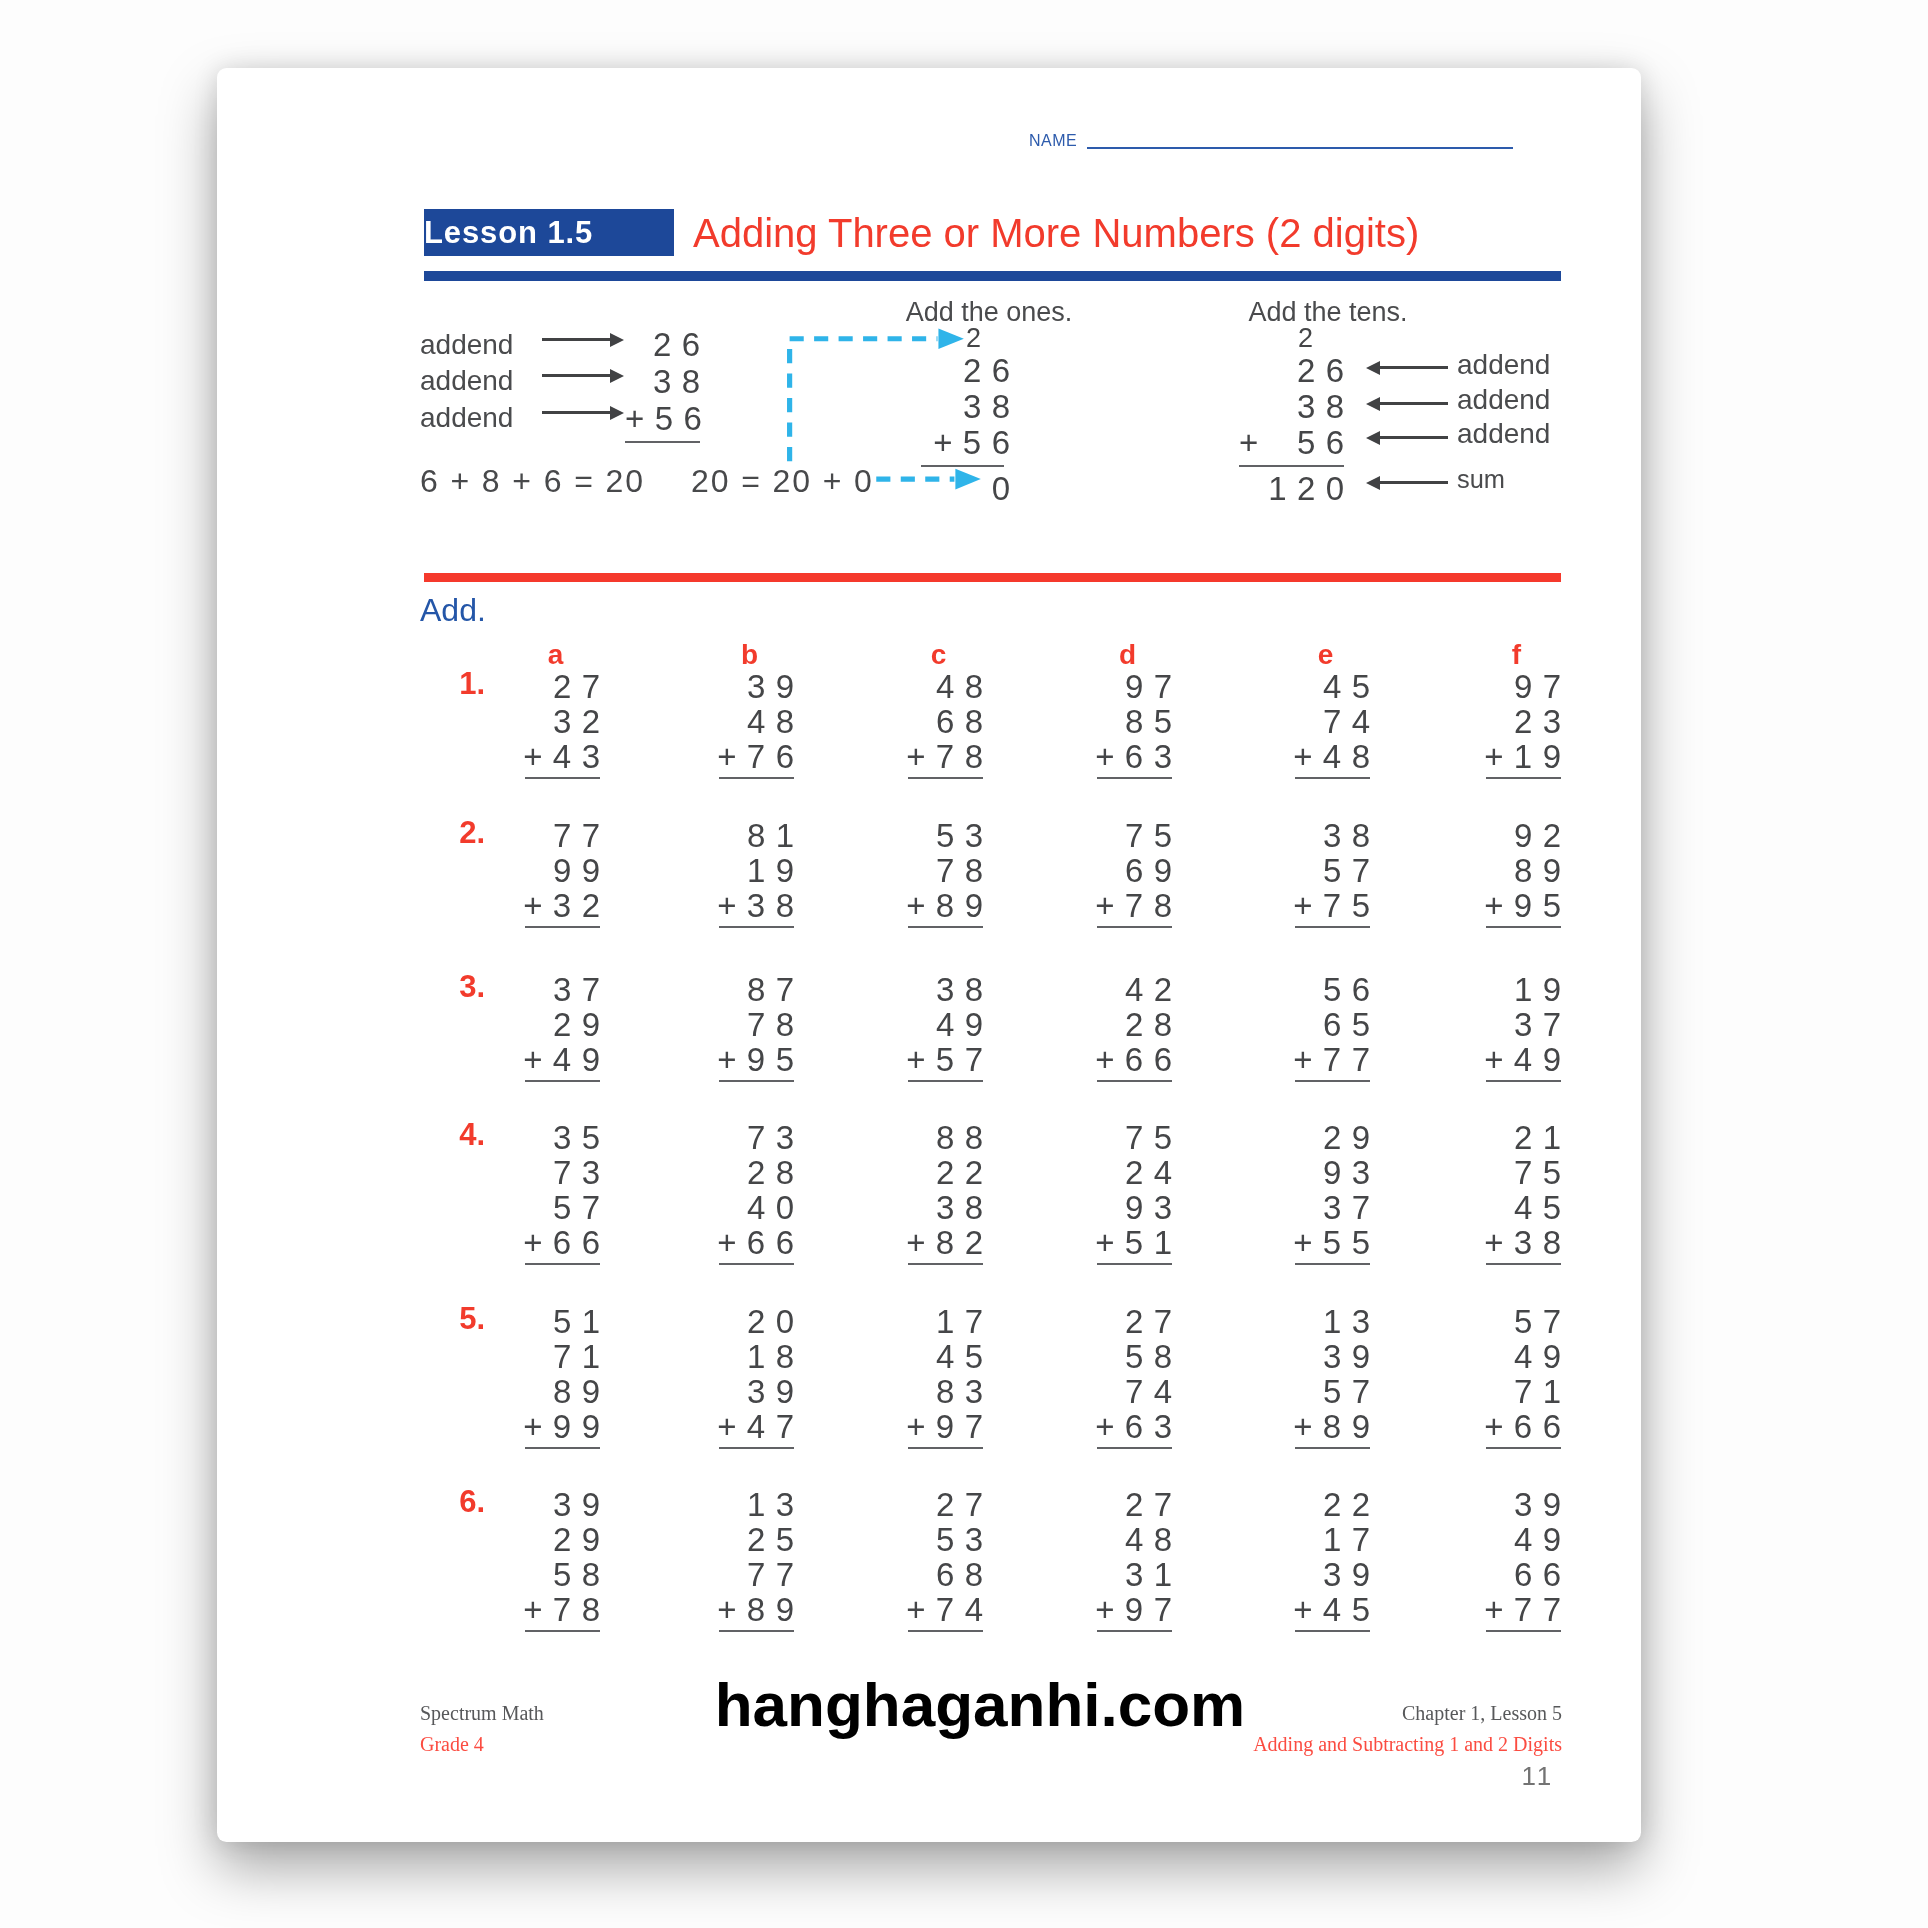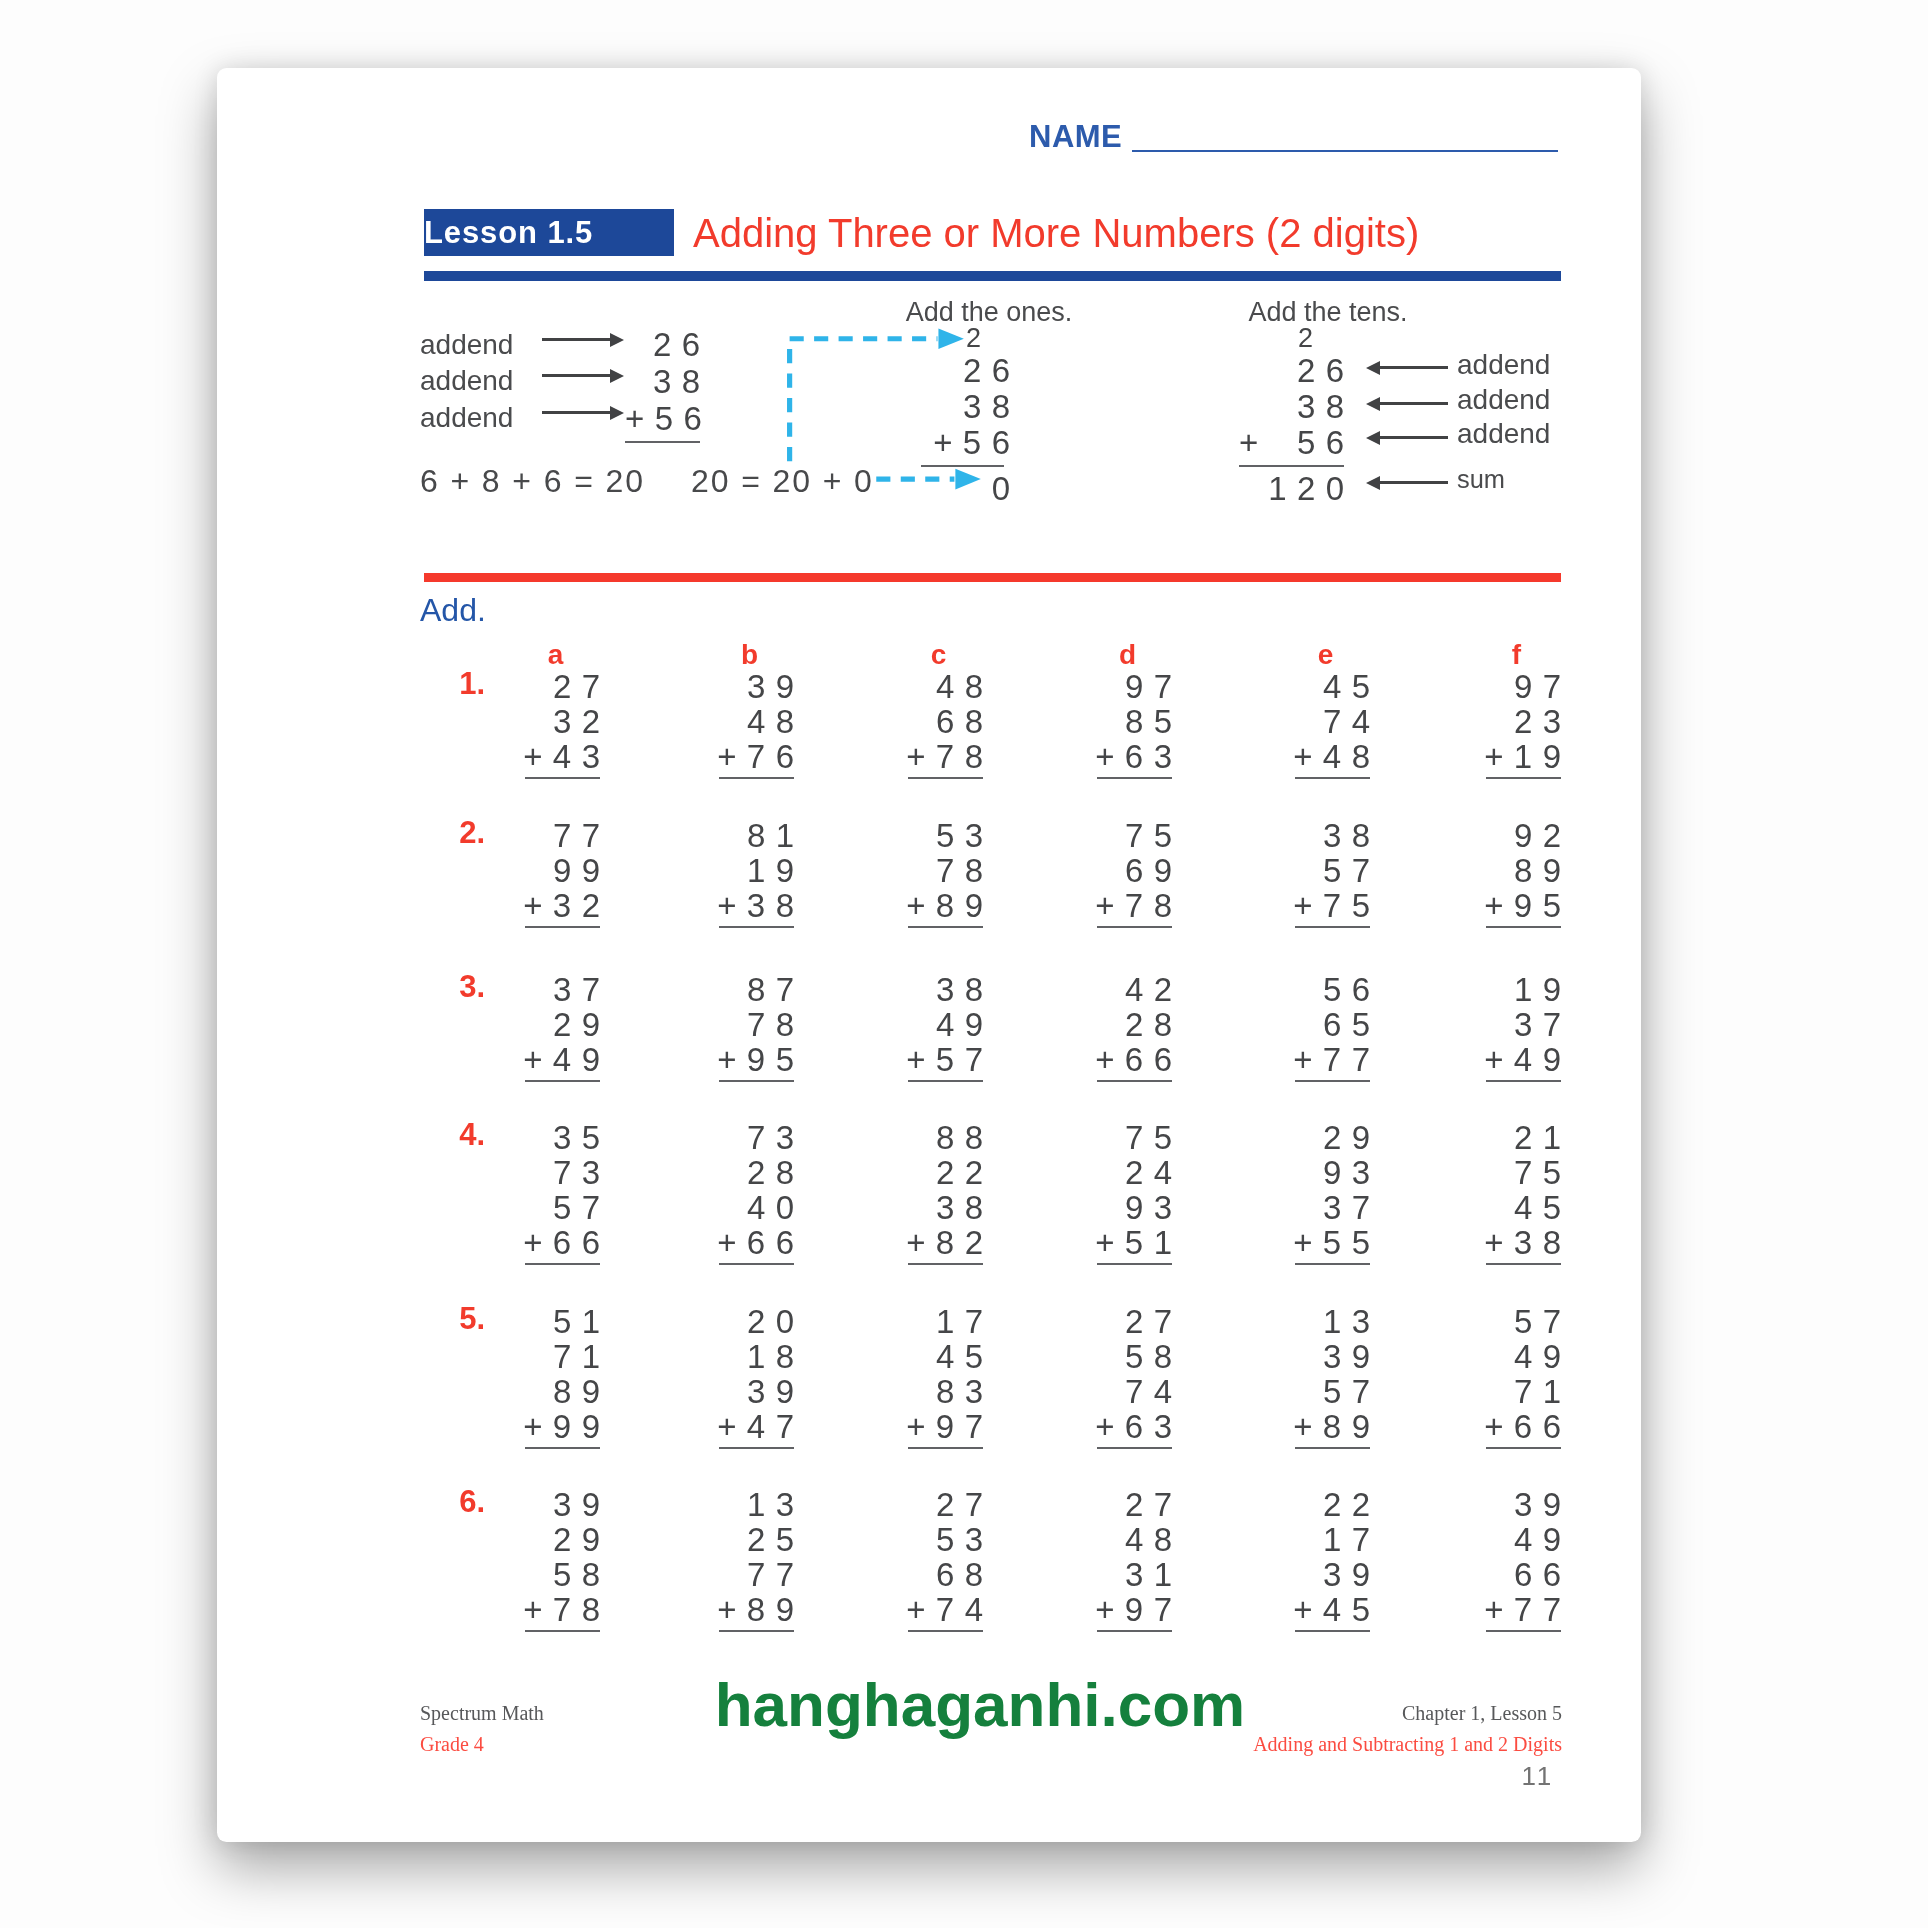--- a/index.html
+++ b/index.html
@@ -2,21 +2,21 @@
 <html style="font-size:15px"><head>
 <meta charset="utf-8">
 <style>
   html,body{margin:0;padding:0;background:#ffffff;width:1928px;height:1928px;
     font-family:"Liberation Sans",sans-serif;overflow:hidden;}
   #stage{position:relative;width:1928px;height:1928px;background:#fdfdfd;}
   .page{position:absolute;left:217px;top:68px;width:1424px;height:1774px;background:#ffffff;
     border-radius:9.4px;box-shadow:0 26px 56px rgba(0,0,0,.34),0 0 24.5px rgba(0,0,0,.12);}
   
   .name-row{position:absolute;left:812px;top:53px;display:flex;align-items:flex-end;gap:9.4px;}
-  .name-label{color:#2d5bac;font-weight:700;font-size:31px;letter-spacing:0.5px;line-height:1;text-align:center;}
+  .name-label{color:#2d5bac;font-weight:400;font-size:16px;letter-spacing:0.5px;line-height:1;text-align:center;}
   .name-line{width:426px;height:26px;border-bottom:2.8px solid #2d5bac;}
   .lesson-badge{position:absolute;left:207px;top:141px;width:250px;height:47px;background:#1d4899;
     display:flex;align-items:center;justify-content:flex-start;}
   .lesson-badge span{color:#fff;font-weight:700;font-size:31px;letter-spacing:0.9px;}
   .lesson-title{position:absolute;left:476px;top:141px;height:47px;line-height:49px;color:#f23b2c;
     font-size:40px;font-weight:400;white-space:nowrap;text-align:center;}
   .blue-rule{position:absolute;left:207px;top:203px;width:1137px;height:10.4px;background:#1d4899;}
   
   .ex-head{position:absolute;top:229px;width:264px;text-align:center;color:#4a4b4d;font-size:27px;}
   .ex-label{position:absolute;color:#4a4b4d;font-size:28px;line-height:1;}
@@ -36,21 +36,21 @@
   
   .col-letter{position:absolute;width:89px;text-align:center;color:#f23b2c;font-weight:700;font-size:28px;}
   .row-label{position:absolute;left:0;width:268px;text-align:right;color:#f23b2c;font-weight:700;font-size:31px;line-height:1.1;}
   .problem{position:absolute;width:89px;text-align:right;color:#454648;font-size:33px;line-height:35px;}
   .p-rule{width:75px;margin-left:auto;border-top:2.8px solid #616265;margin-top:2.8px;}
   .answer-space{height:34px;}
   
   .foot{position:absolute;font-size:20px;line-height:1.15;white-space:nowrap;font-family:Liberation Serif, serif;}
   .foot.gray{color:#57585a;} .foot.red{color:#fb4c41;}
   .right-align{text-align:right;}
-  .watermark{position:absolute;left:424px;top:1601px;width:678px;text-align:center;color:#15803d;
+  .watermark{position:absolute;left:424px;top:1601px;width:678px;text-align:center;color:#000000;
     font-size:62px;font-weight:700;letter-spacing:0;}
   .page-num{position:absolute;right:87px;top:1693px;color:#737373;font-size:26px;letter-spacing:2.8px;}
   svg{position:absolute;left:0;top:0;}
 </style>
 </head>
 <body>
 
 <div id="stage">
   <div class="page">
 

